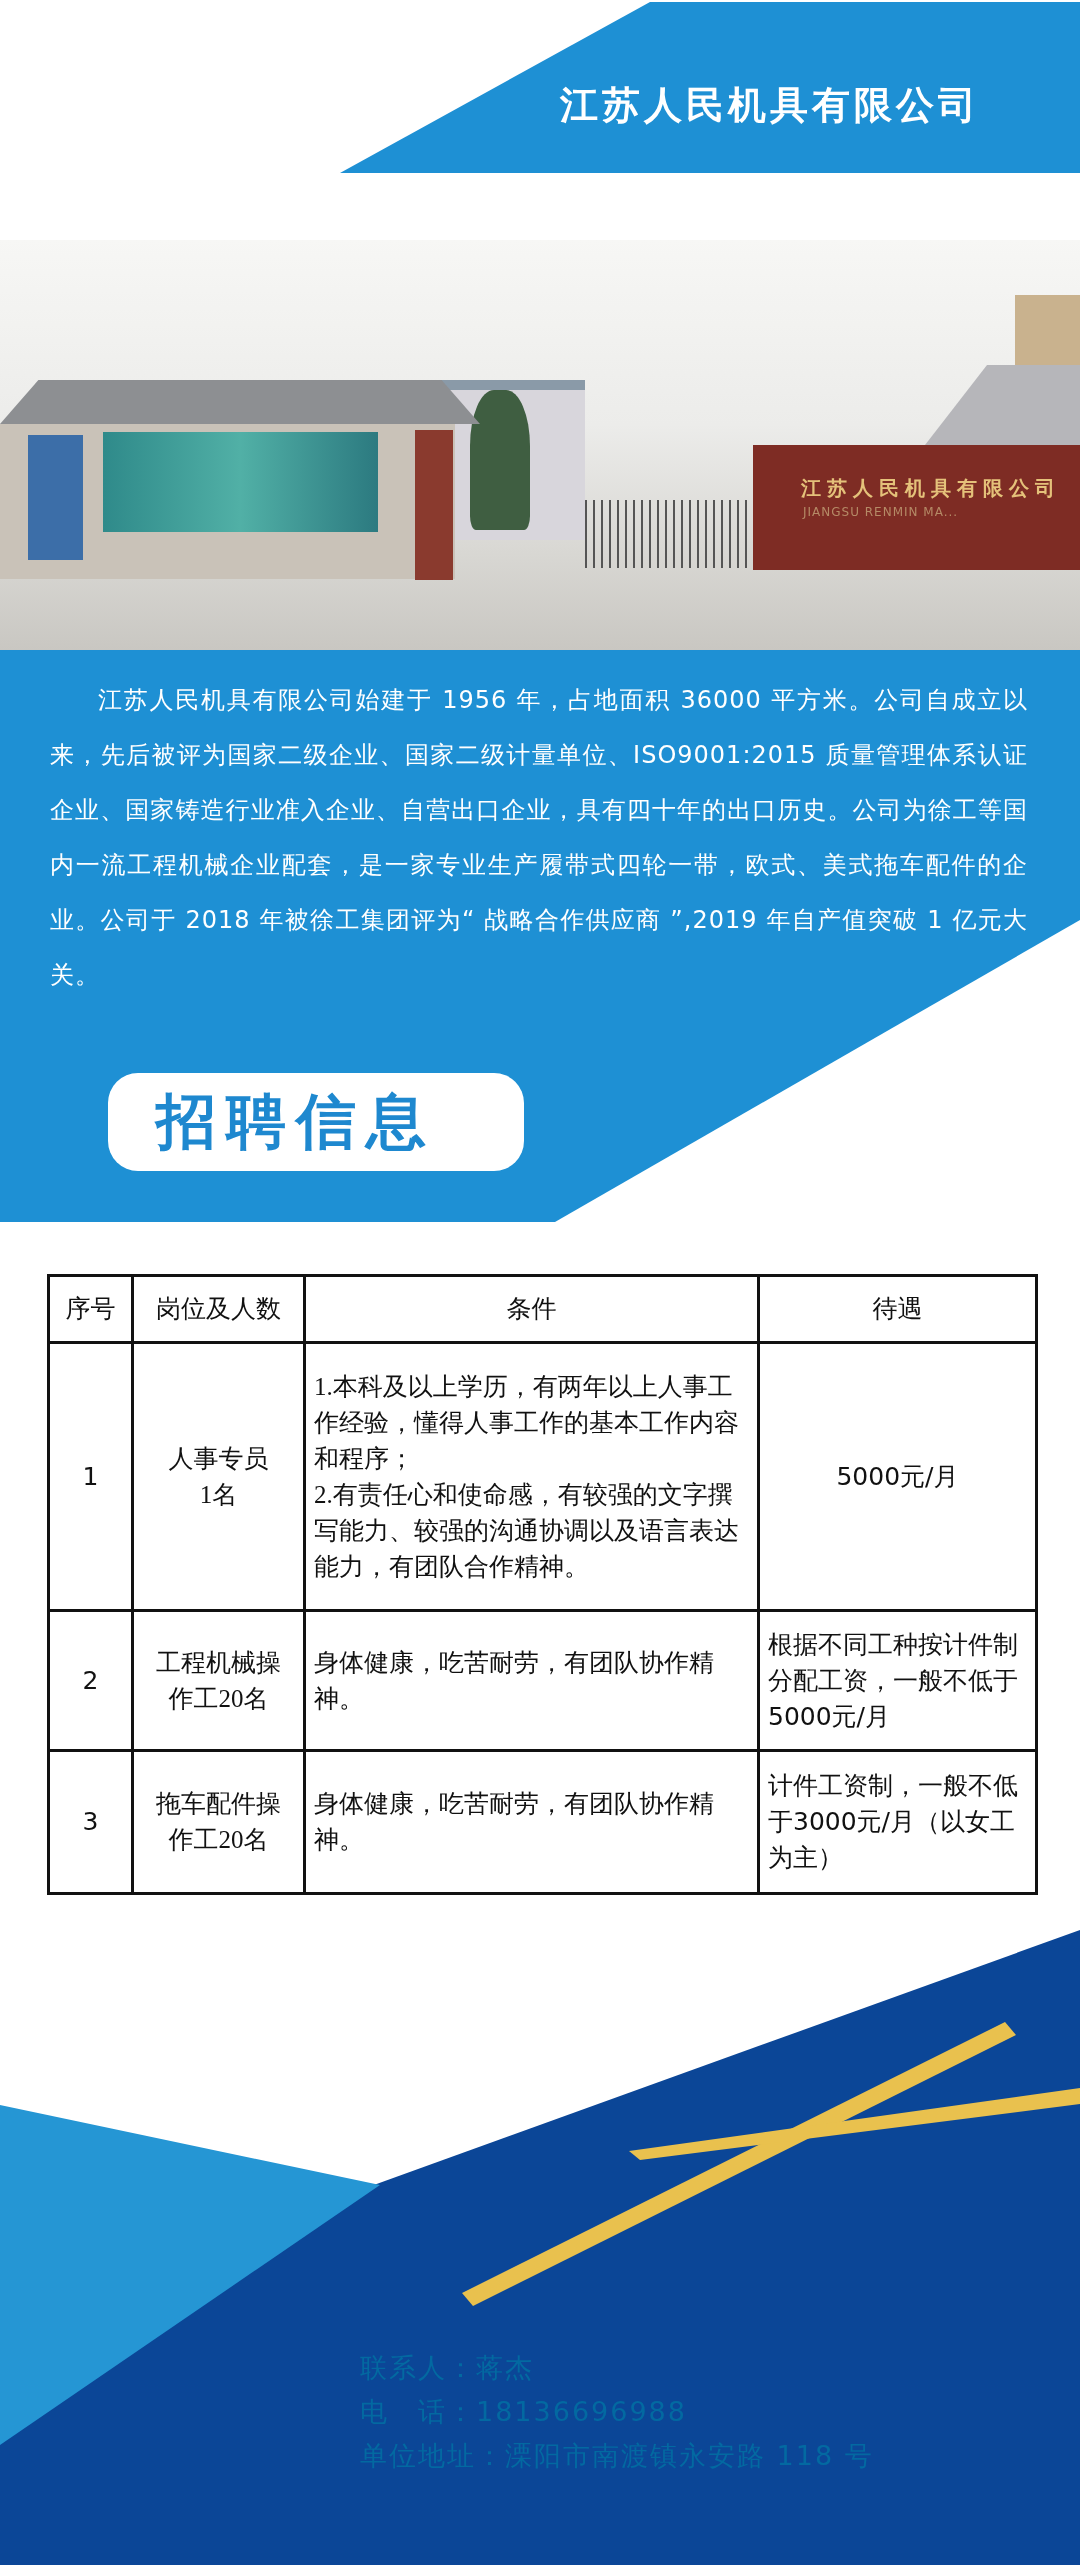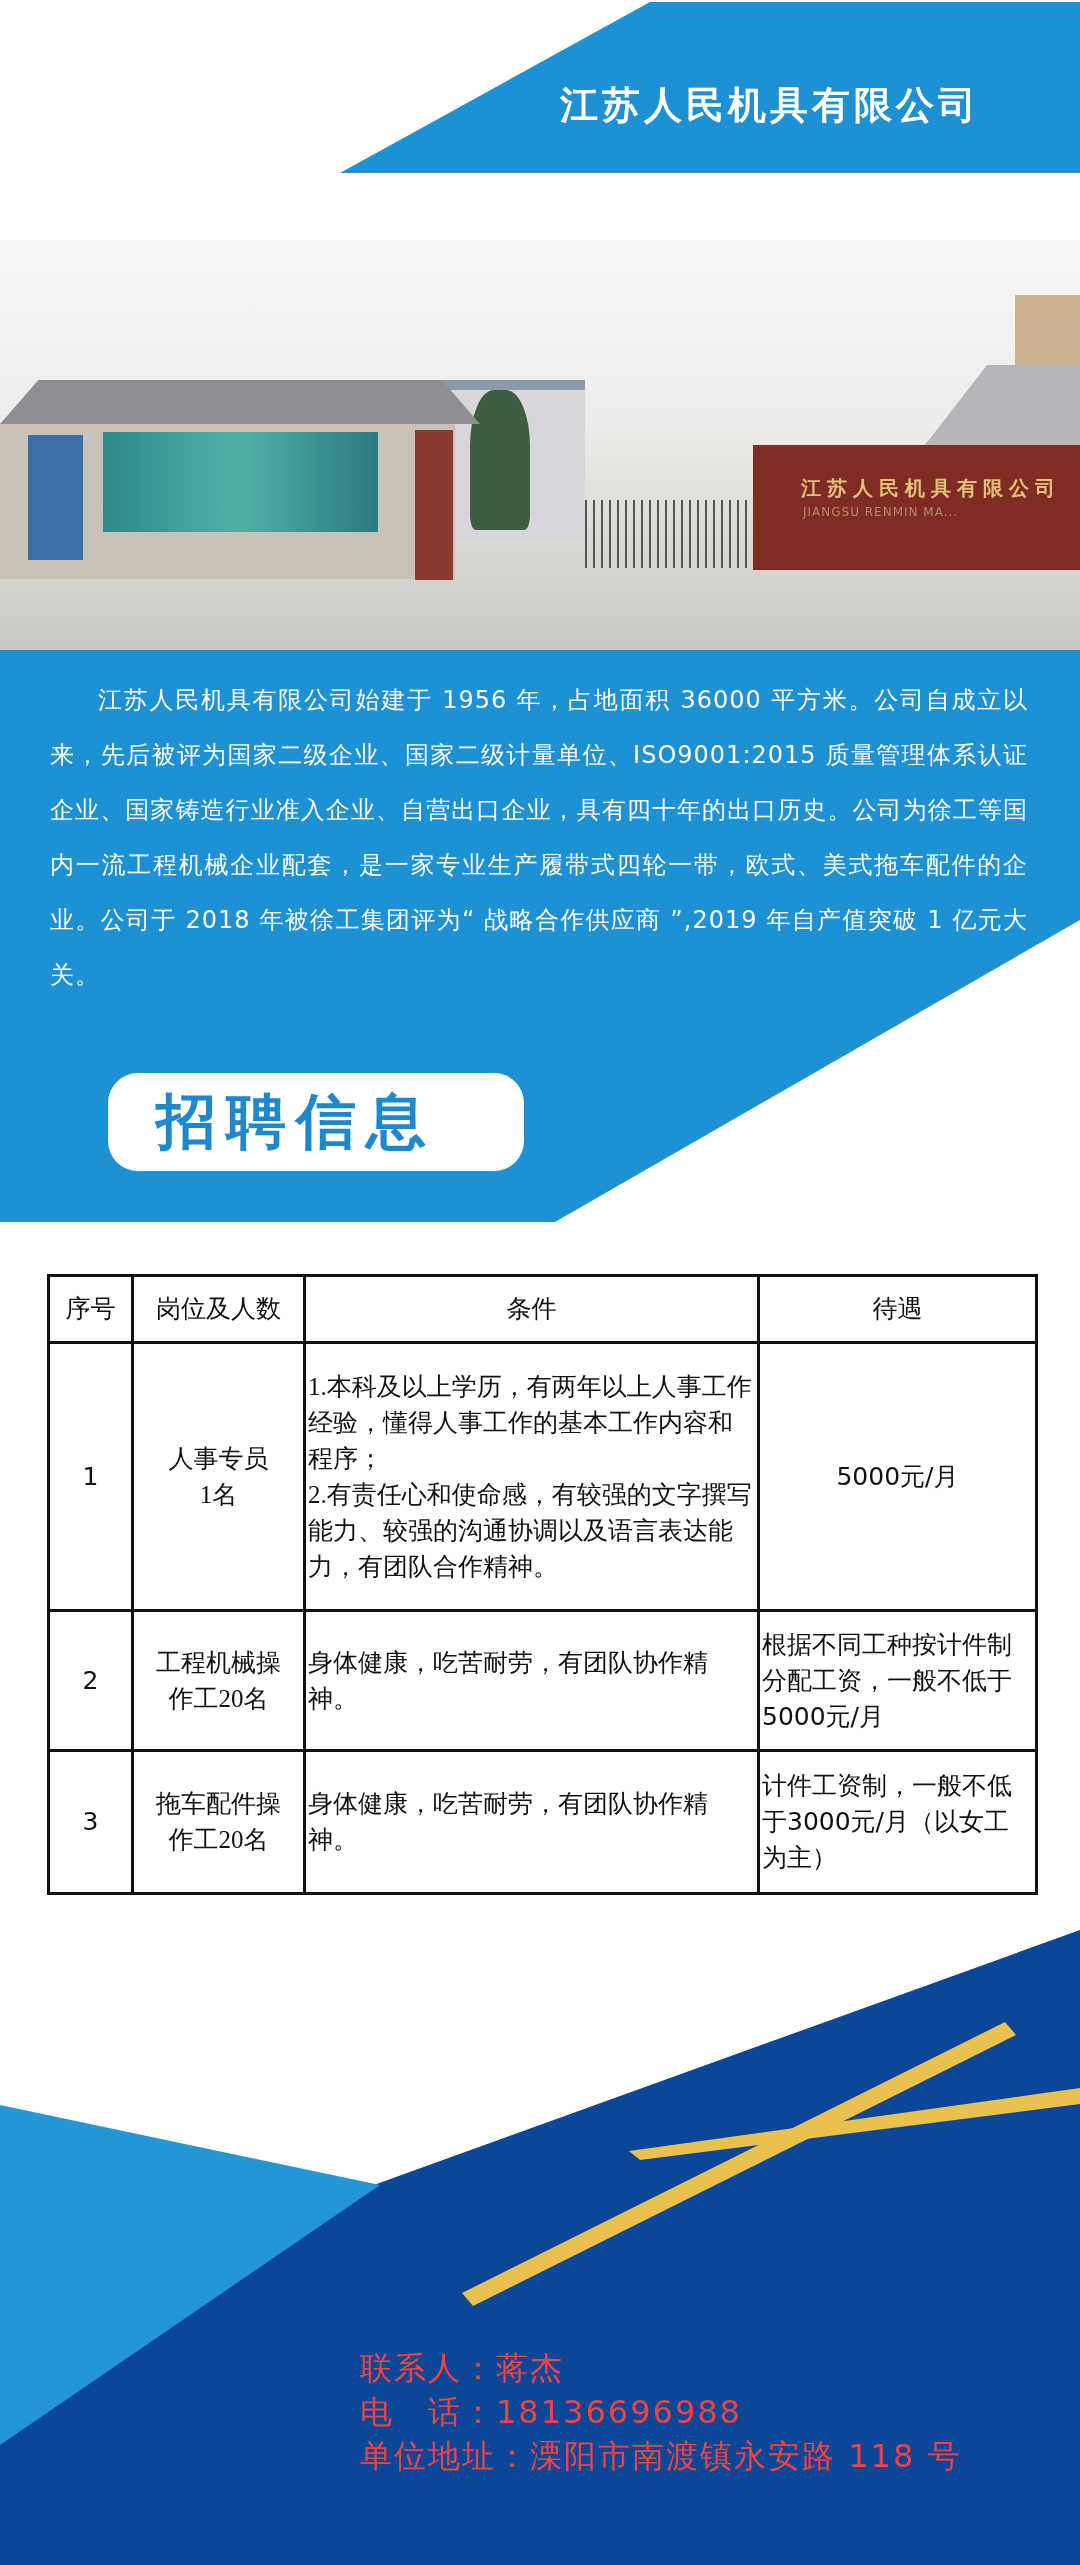--- a/index.html
+++ b/index.html
@@ -43,32 +43,32 @@
     position: relative; left: -20px;
   }
 
   
   table.jobs {
     position: absolute; left: 47px; top: 1274px;
     border-collapse: collapse; width: 988px;
     font-size: 25px; color: #111; table-layout: fixed;
   }
   table.jobs th, table.jobs td {
-    border: 3px solid #111; padding: 0 2px; vertical-align: middle;
+    border: 3px solid #111; padding: 0 8px; vertical-align: middle;
     font-weight: normal; line-height: 36px;
   }
   table.jobs th { height: 64px; text-align: center; }
   td.c { text-align: center; }
   td.l { text-align: left; padding-left: 4px; }
   td.pre { white-space: pre-line; font-family: Liberation Serif, serif; }
 
   
   .contact {
-    position: absolute; left: 360px; top: 2346px; color: #ef4444;
-    font-size: 32px; line-height: 44px; letter-spacing: 2px;
+    position: absolute; left: 360px; top: 2346px; color: #0369a1;
+    font-size: 27px; line-height: 44px; letter-spacing: 2px;
   }
   .contact div { white-space: pre; }
 </style>
 </head>
 <body>
 
 <svg class="bg" width="1080" height="2565" viewBox="0 0 1080 2565">
 
   <polygon points="650,2 1080,2 1080,173 340,173" fill="#1e90d4"></polygon>
 

